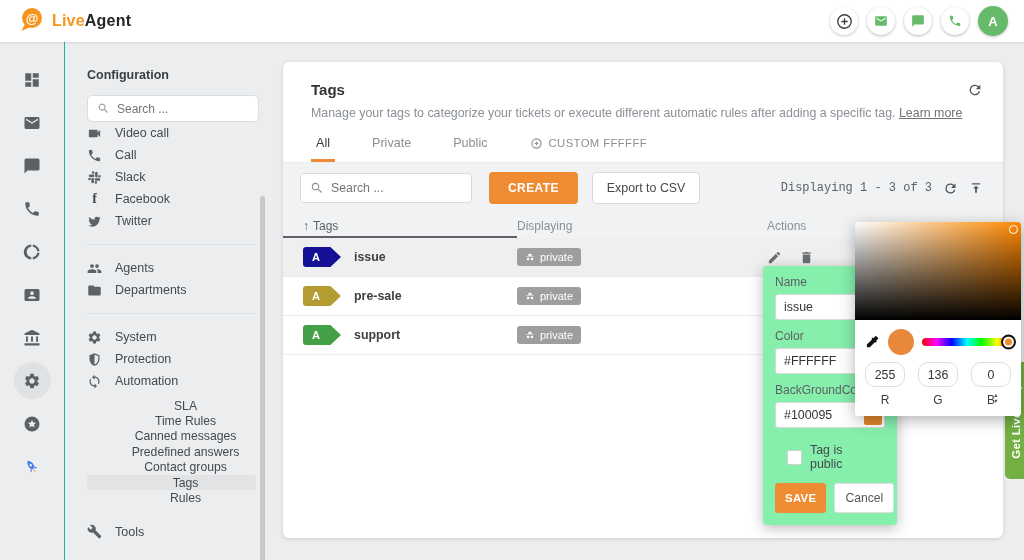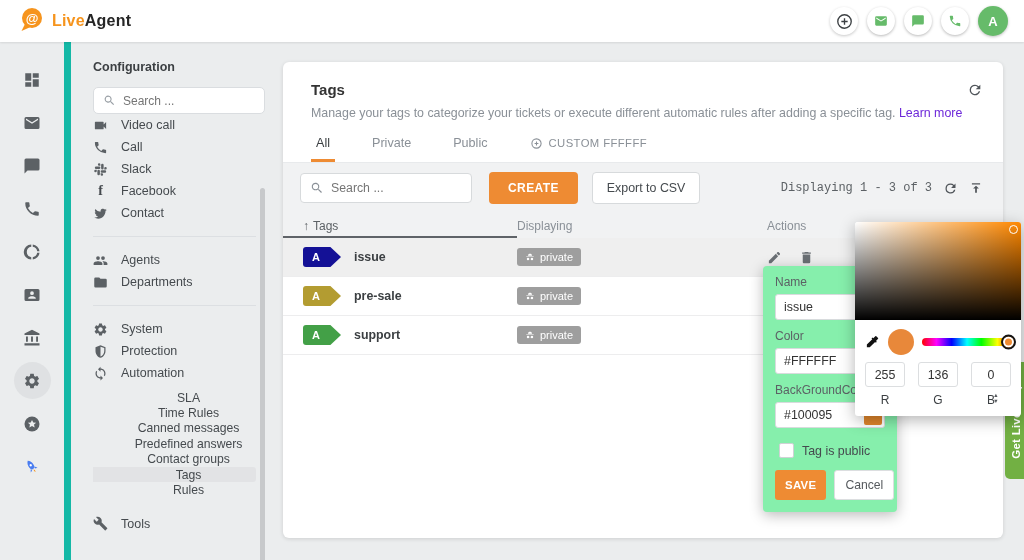--- a/index.html
+++ b/index.html
@@ -18,42 +18,42 @@
   .circle-btn.dark { color:#3c4043; box-shadow:0 1px 3px rgba(0,0,0,.22); }
   .avatar { width:30px; height:30px; border-radius:50%; color:#fff; font-weight:bold; font-size:13px; display:flex; align-items:center; justify-content:center; box-shadow:0 1px 3px rgba(0,0,0,.25); cursor:pointer; }
 
   
   .rail { position:absolute; left:0; top:42px; bottom:0; width:64px; display:flex; flex-direction:column; align-items:center; padding-top:19px; gap:6px; }
   .rail-btn { width:37px; height:37px; border-radius:50%; border:none; background:transparent; color:#5c6165; display:flex; align-items:center; justify-content:center; cursor:pointer; }
   .rail-btn.active { background:#dfe1e3; }
   .ic { display:block; }
 
   
-  .sidebar { position:absolute; left:64px; top:34px; bottom:0; width:206px; border-left:7px solid #14b8a6; padding:26px 0 16px 22px; }
+  .sidebar { position:absolute; left:64px; top:42px; bottom:0; width:206px; border-left:1px solid #14b8a6; padding:26px 0 16px 22px; }
   .sb-title { font-weight:bold; font-size:12.5px; color:#3b3f42; margin-bottom:13px; }
   .sb-search { width:172px; height:27px; background:#fff; border:1px solid #dadde0; border-radius:5px; display:flex; align-items:center; gap:7px; padding:0 9px; color:#9aa0a6; }
   .sb-search input { border:none; outline:none; width:100%; background:transparent; font-size:12px; color:#555; font-family:inherit; }
   .sb-menu { position:absolute; left:22px; right:14px; top:84px; bottom:0; overflow:hidden; }
   .sb-item { display:flex; align-items:center; gap:13px; height:22px; font-size:12.5px; color:#454a4e; cursor:pointer; }
   .sb-item .ic { color:#5c6165; flex:none; }
   .sb-item.first { margin-top:-4px; }
   .fb-letter { width:15px; text-align:center; font-weight:bold; font-size:14px; font-family:"Liberation Serif",serif; }
   .sb-divider { height:1px; background:#dcdfe2; margin:12px 0; }
   .sb-sub { margin:6px 0 0 0; }
   .sb-subitem { display:flex; align-items:center; height:15.4px; padding-left:28px; font-size:12.2px; color:#454a4e; cursor:pointer;justify-content:center; }
   .sb-subitem.selected { background:#e2e3e5; border-radius:3px; margin-left:-4px; padding-left:32px; }
   .sb-tools { margin-top:15px; }
   .sb-scrollbar { position:absolute; right:5px; top:154px; width:5px; height:390px; border-radius:3px; background:#c7c9cb; cursor:pointer; }
 
   
   .card { position:absolute; left:283px; top:62px; width:720px; height:476px; background:#fff; border-radius:6px; box-shadow:0 1px 4px rgba(0,0,0,.13); z-index:5; overflow:hidden; }
   .card-head { position:relative; height:62px; padding:19px 24px 0 28px; }
   .card-title { font-size:15px; font-weight:bold; color:#333; }
   .card-desc { margin-top:8px; font-size:12.4px; color:#8a9097; }
-  .learn-more { color:#6d28d9; cursor:pointer; }
+  .learn-more { color:#737373; text-decoration:underline; cursor:pointer; }
   .refresh-btn { position:absolute; right:20px; top:20px; background:none; border:none; color:#50555a; cursor:pointer; }
   .tabs { height:39px; border-bottom:1px solid #e8eaec; display:flex; align-items:stretch; gap:32px; padding:0 0 0 28px; }
   .tab { display:flex; align-items:center; gap:6px; padding:0 5px; font-size:12.6px; color:#8a9097; cursor:pointer; }
   .tab.active { color:#3b3f42; box-shadow:inset 0 -3px #ee8b33; }
   .tab.caps { font-size:11.3px; letter-spacing:.4px; }
 
   .band { background:#f1f2f3; }
   .toolbar { height:50px; display:flex; align-items:center; padding:0 20px 0 17px; }
   .tb-search { width:172px; height:30px; background:#fff; border:1px solid #d7dadc; border-radius:4px; display:flex; align-items:center; gap:7px; padding:0 9px; color:#8a9097; }
   .tb-search input { border:none; outline:none; width:100%; background:transparent; font-size:12.3px; color:#555; font-family:inherit; }
@@ -76,37 +76,37 @@
   .trow.hover .row-actions { visibility:visible; }
   .act-btn { background:none; border:none; color:#6a6f74; cursor:pointer; display:flex; }
 
   
   .edit-pop { position:absolute; left:763px; top:266px; width:134px; background:#86efac; border-radius:4px; box-shadow:0 3px 14px rgba(0,0,0,.28); padding:9px 12px 12px; z-index:10; }
   .ep-label { font-size:12px; color:#5c6165; margin:9px 0 5px; }
   .ep-label.first { margin-top:0; }
   .ep-input { width:100%; height:26px; border:1px solid #d8dbdd; border-radius:3px; font-size:12.4px; color:#333; padding:0 8px; font-family:inherit; outline:none; }
   .ep-bg-wrap { position:relative; }
   .ep-swatch { position:absolute; right:3px; top:3px; width:18px; height:20px; border-radius:2px; }
-  .ep-check { display:flex; align-items:center; gap:8px; margin:15px 4px 12px; font-size:12.4px; color:#454a4e; cursor:pointer; }
+  .ep-check { display:flex; align-items:center; gap:8px; margin:15px 12px 12px; font-size:12.4px; color:#454a4e; cursor:pointer; }
   .checkbox { width:15px; height:15px; border:1px solid #cfd2d5; border-radius:2px; background:#fff; flex:none; }
   .ep-actions { display:flex; gap:8px; }
   .btn-save { border:none; border-radius:3px; color:#fff; font-weight:bold; font-size:11.4px; letter-spacing:.3px; padding:8px 10px; cursor:pointer; font-family:inherit; }
   .btn-cancel { background:#fff; border:1px solid #dcdee0; border-radius:3px; color:#55595d; font-size:12.2px; padding:7px 10px; cursor:pointer; font-family:inherit; }
 
   
   .picker { position:absolute; left:855px; top:222px; width:166px; background:#fff; border-radius:3px; box-shadow:0 4px 16px rgba(0,0,0,.30); padding-bottom:9px; z-index:20; }
   .sat { position:relative; height:98px; border-radius:3px 3px 0 0; background-image:linear-gradient(to top,#000,rgba(0,0,0,0)),linear-gradient(to right,#fff,rgba(255,255,255,0)); cursor:crosshair; }
   .sat-marker { position:absolute; right:3px; top:3px; width:9px; height:9px; border:1.5px solid #fff; border-radius:50%; }
   .pk-controls { display:flex; align-items:center; gap:8px; padding:9px 9px 3px 9px; }
   .pk-eyedrop { background:none; border:none; color:#111; cursor:pointer; display:flex; flex:none; }
   .pk-swatch { width:26px; height:26px; border-radius:50%; flex:none; }
   .pk-hue { position:relative; flex:1; height:8px; border-radius:4px; background:linear-gradient(to right,#f00 0%,#f0f 16%,#00f 33%,#0ff 50%,#0f0 66%,#ff0 84%,#f00 100%); cursor:pointer; }
   .pk-hue-marker { position:absolute; right:-4px; top:50%; transform:translateY(-50%); width:15px; height:15px; border-radius:50%; border:2.5px solid #141414; box-shadow:inset 0 0 0 2px #fff; }
   .pk-inputs { display:flex; gap:13px; padding:4px 10px 0; }
-  .pk-num { width:40px; height:25px; border:1px solid #dcdee0; border-radius:3px; text-align:center; font-size:12.4px; color:#333; font-family:inherit; outline:none; }
+  .pk-num { width:40px; height:25px; border:1px solid #dcdee0; border-radius:10px; text-align:center; font-size:12.4px; color:#333; font-family:inherit; outline:none; }
   .pk-labels { position:relative; display:flex; gap:13px; padding:6px 10px 0; font-size:12px; color:#3b3f42; }
   .pk-labels span { width:40px; text-align:center; }
   .pk-step { position:absolute; right:5px; top:5px; display:flex; flex-direction:column; font-size:6.5px; line-height:5.5px; color:#55595d; cursor:pointer; }
 
   
   .live-help { position:absolute; left:1005px; top:362px; width:26px; height:117px; border-radius:5px 0 0 5px; z-index:8; display:flex; align-items:center; justify-content:flex-start; padding-left:5px; cursor:pointer; }
   .live-help span { writing-mode:vertical-rl; transform:rotate(180deg); color:#fff; font-size:11.4px; font-weight:bold; letter-spacing:.3px; white-space:nowrap; }
 </style>
 </head>
 <body>
@@ -273,21 +273,21 @@
       <div class="sb-item">
           <span class="fb-letter">f</span>
           <span>Facebook</span>
         </div>
       <div class="sb-item">
           <span>
             <svg class="ic" width="15" height="15" viewBox="0 0 24 24">
               <path fill="currentColor" d="M22 5.9c-.7.3-1.5.6-2.3.7.8-.5 1.5-1.3 1.8-2.2-.8.5-1.7.8-2.6 1A4.1 4.1 0 0 0 12 8.1c0 .3 0 .6.1.9A11.6 11.6 0 0 1 3.6 4.7a4.1 4.1 0 0 0 1.3 5.5c-.7 0-1.3-.2-1.9-.5v.1c0 2 1.4 3.6 3.3 4a4.2 4.2 0 0 1-1.9.1 4.1 4.1 0 0 0 3.8 2.9A8.2 8.2 0 0 1 2 18.4a11.6 11.6 0 0 0 6.3 1.8c7.5 0 11.7-6.3 11.7-11.7v-.5c.8-.6 1.5-1.3 2-2.1z"></path>
             </svg>
           </span>
-          <span>Contact</span>
+          <span>Twitter</span>
         </div>
 
       <div class="sb-divider"></div>
 
       <div class="sb-item">
           <span>
             <svg class="ic" width="15" height="15" viewBox="0 0 24 24">
               <path fill="currentColor" d="M16 11a3 3 0 1 0-3-3 3 3 0 0 0 3 3zm-8 0a3 3 0 1 0-3-3 3 3 0 0 0 3 3zm0 2c-2.3 0-7 1.2-7 3.5V19h14v-2.5C15 14.2 10.3 13 8 13zm8 0h-1c1.2.9 2 2 2 3.5V19h6v-2.5c0-2.3-4.7-3.5-7-3.5z"></path>
             </svg>
           </span>

